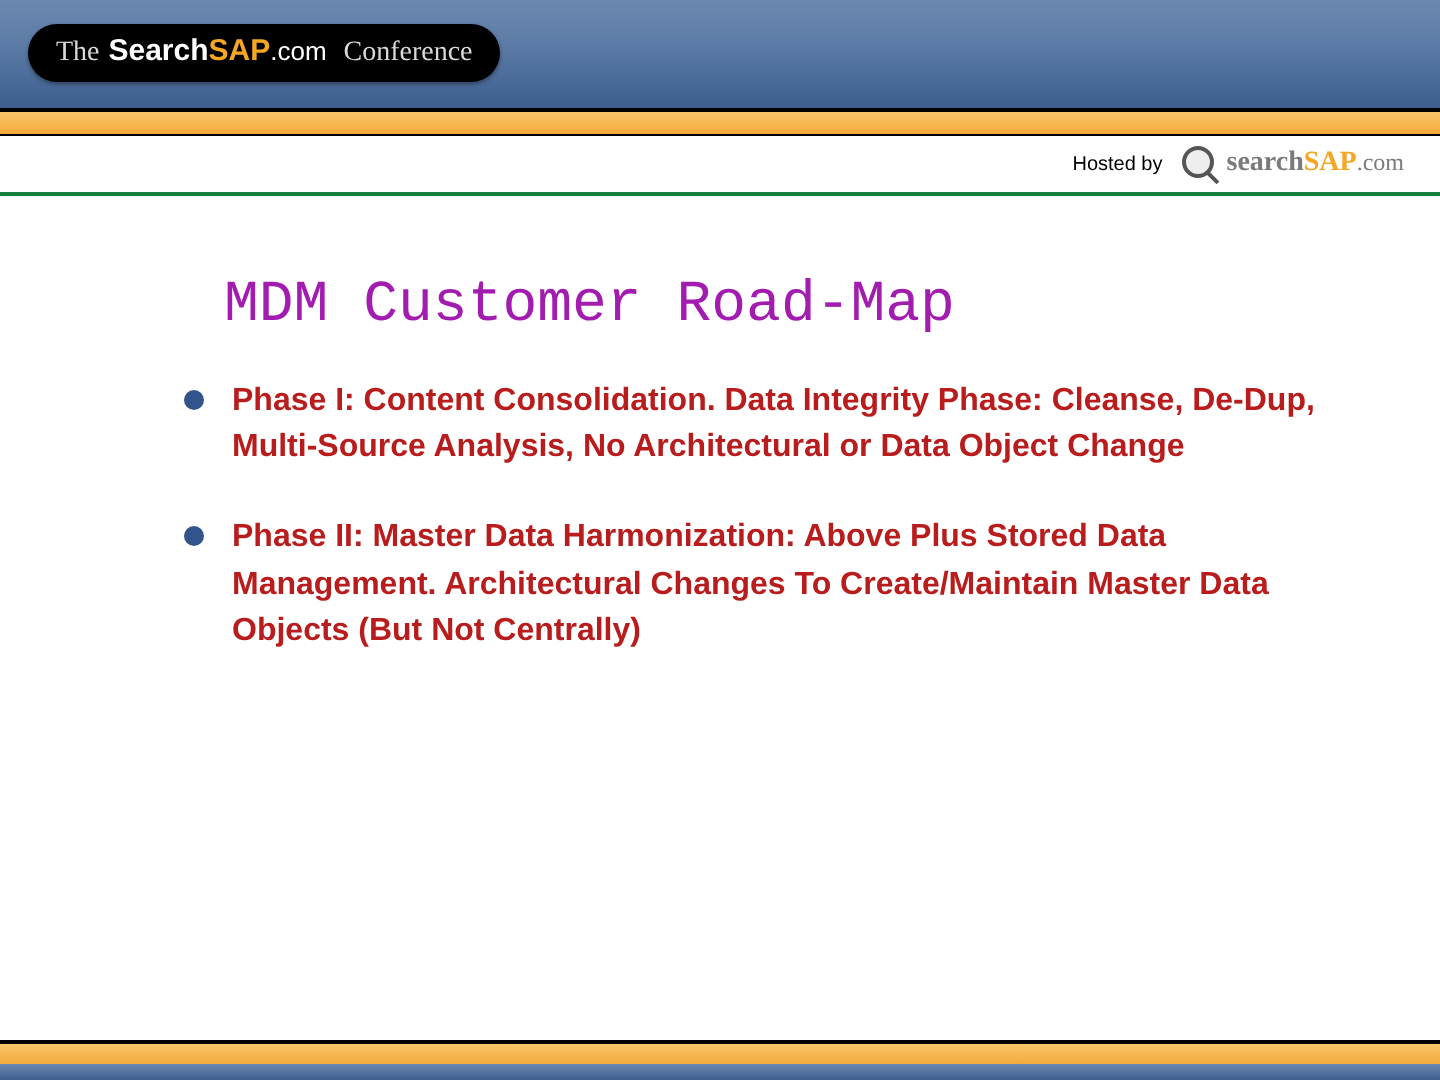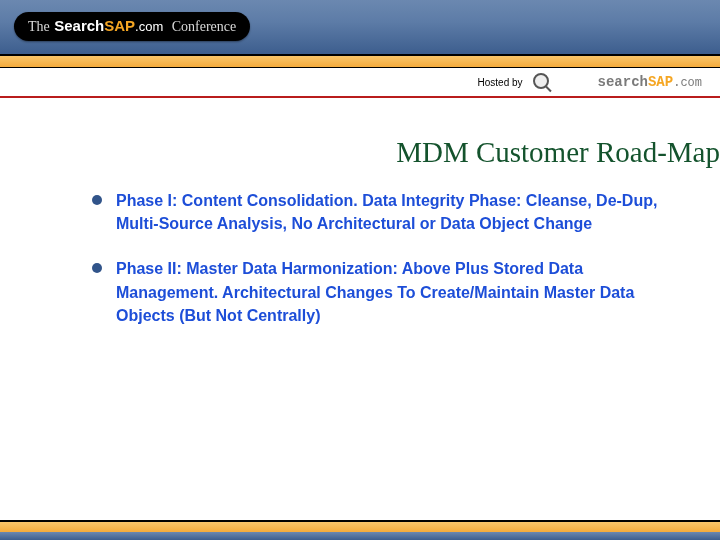--- a/index.html
+++ b/index.html
@@ -67,21 +67,21 @@
     width: 100%;
     height: 14px;
     background: linear-gradient(to bottom, #f9c56a 0%, #f4ab3c 100%);
     border-top: 2px solid #000;
     border-bottom: 1px solid #000;
     box-sizing: border-box;
   }
   .hosted-row {
     width: 100%;
     height: 30px;
-    border-bottom: 2px solid #b91c1c;
+    border-bottom: 2px solid #15803d;
     display: flex;
     align-items: center;
     justify-content: flex-end;
     padding-right: 18px;
     box-sizing: border-box;
     gap: 10px;
   }
   .hosted-label {
     font-size: 10px;
     color: #000;
@@ -109,50 +109,48 @@
   .logo .mag .handle {
     position: absolute;
     width: 7px;
     height: 2px;
     background: #555;
     bottom: 1px;
     right: -1px;
     transform: rotate(45deg);
   }
   .logo .logo-text {
-    font-family: Liberation Mono, monospace;
+    font-family: Liberation Serif, serif;
     font-size: 14px;
-    margin-left: 43px;
   }
   .logo .logo-search { color: #7a7a7a; font-weight: bold; }
   .logo .logo-sap { color: #f5a623; font-weight: bold; }
   .logo .logo-com { color: #7a7a7a; font-weight: normal; font-size: 12px; }
 
   .title {
-    font-family: Liberation Serif, serif;
-    color: #14532d;
+    font-family: Liberation Mono, monospace;
+    color: #a21caf;
     font-size: 29px;
     font-weight: normal;
     margin: 38px 0 20px 112px;
-    text-align: right;
   }
 
   ul.bullets {
     list-style: none;
     margin: 0 60px 0 90px;
     padding: 0;
   }
   ul.bullets li {
     position: relative;
     padding-left: 26px;
     margin-bottom: 22px;
     font-family: Verdana, Geneva, sans-serif;
     font-size: 16px;
     font-weight: bold;
-    color: #1d4ed8;
+    color: #b91c1c;
     line-height: 1.45;
   }
   ul.bullets li::before {
     content: "";
     position: absolute;
     left: 2px;
     top: 6px;
     width: 10px;
     height: 10px;
     background: #31548a;

